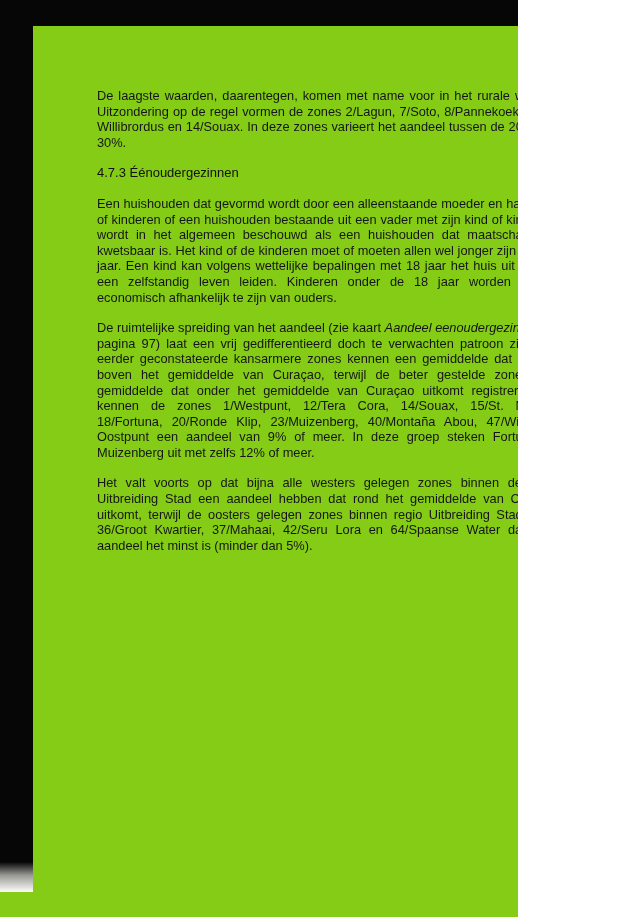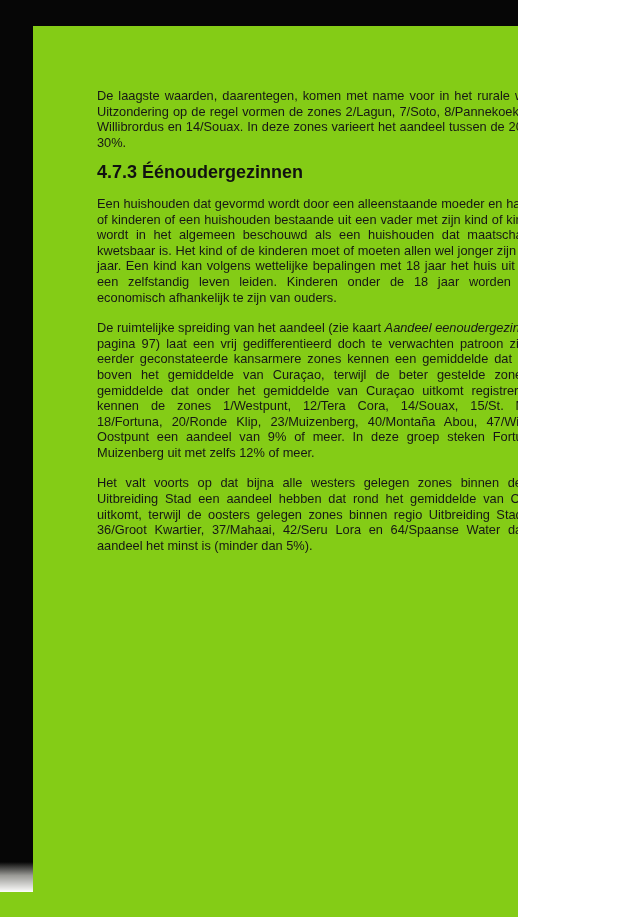--- a/index.html
+++ b/index.html
@@ -42,22 +42,22 @@
     color: #161616;
     font-size: 12.8px;
     line-height: 15.6px;
     text-align: justify;
   }
   .page-text p {
     margin: 0 0 15px 0;
   }
   .page-text h3 {
     margin: 13px 0 15px 0;
-    font-size: 18px;
-    font-weight: bold;
+    font-size: 13px;
+    font-weight: normal;
     color: #111111;
     text-align: left;
   }
   .italic {
     font-style: italic;
   }
   .page-number {
     position: absolute;
     left: 584px;
     top: 885px;

